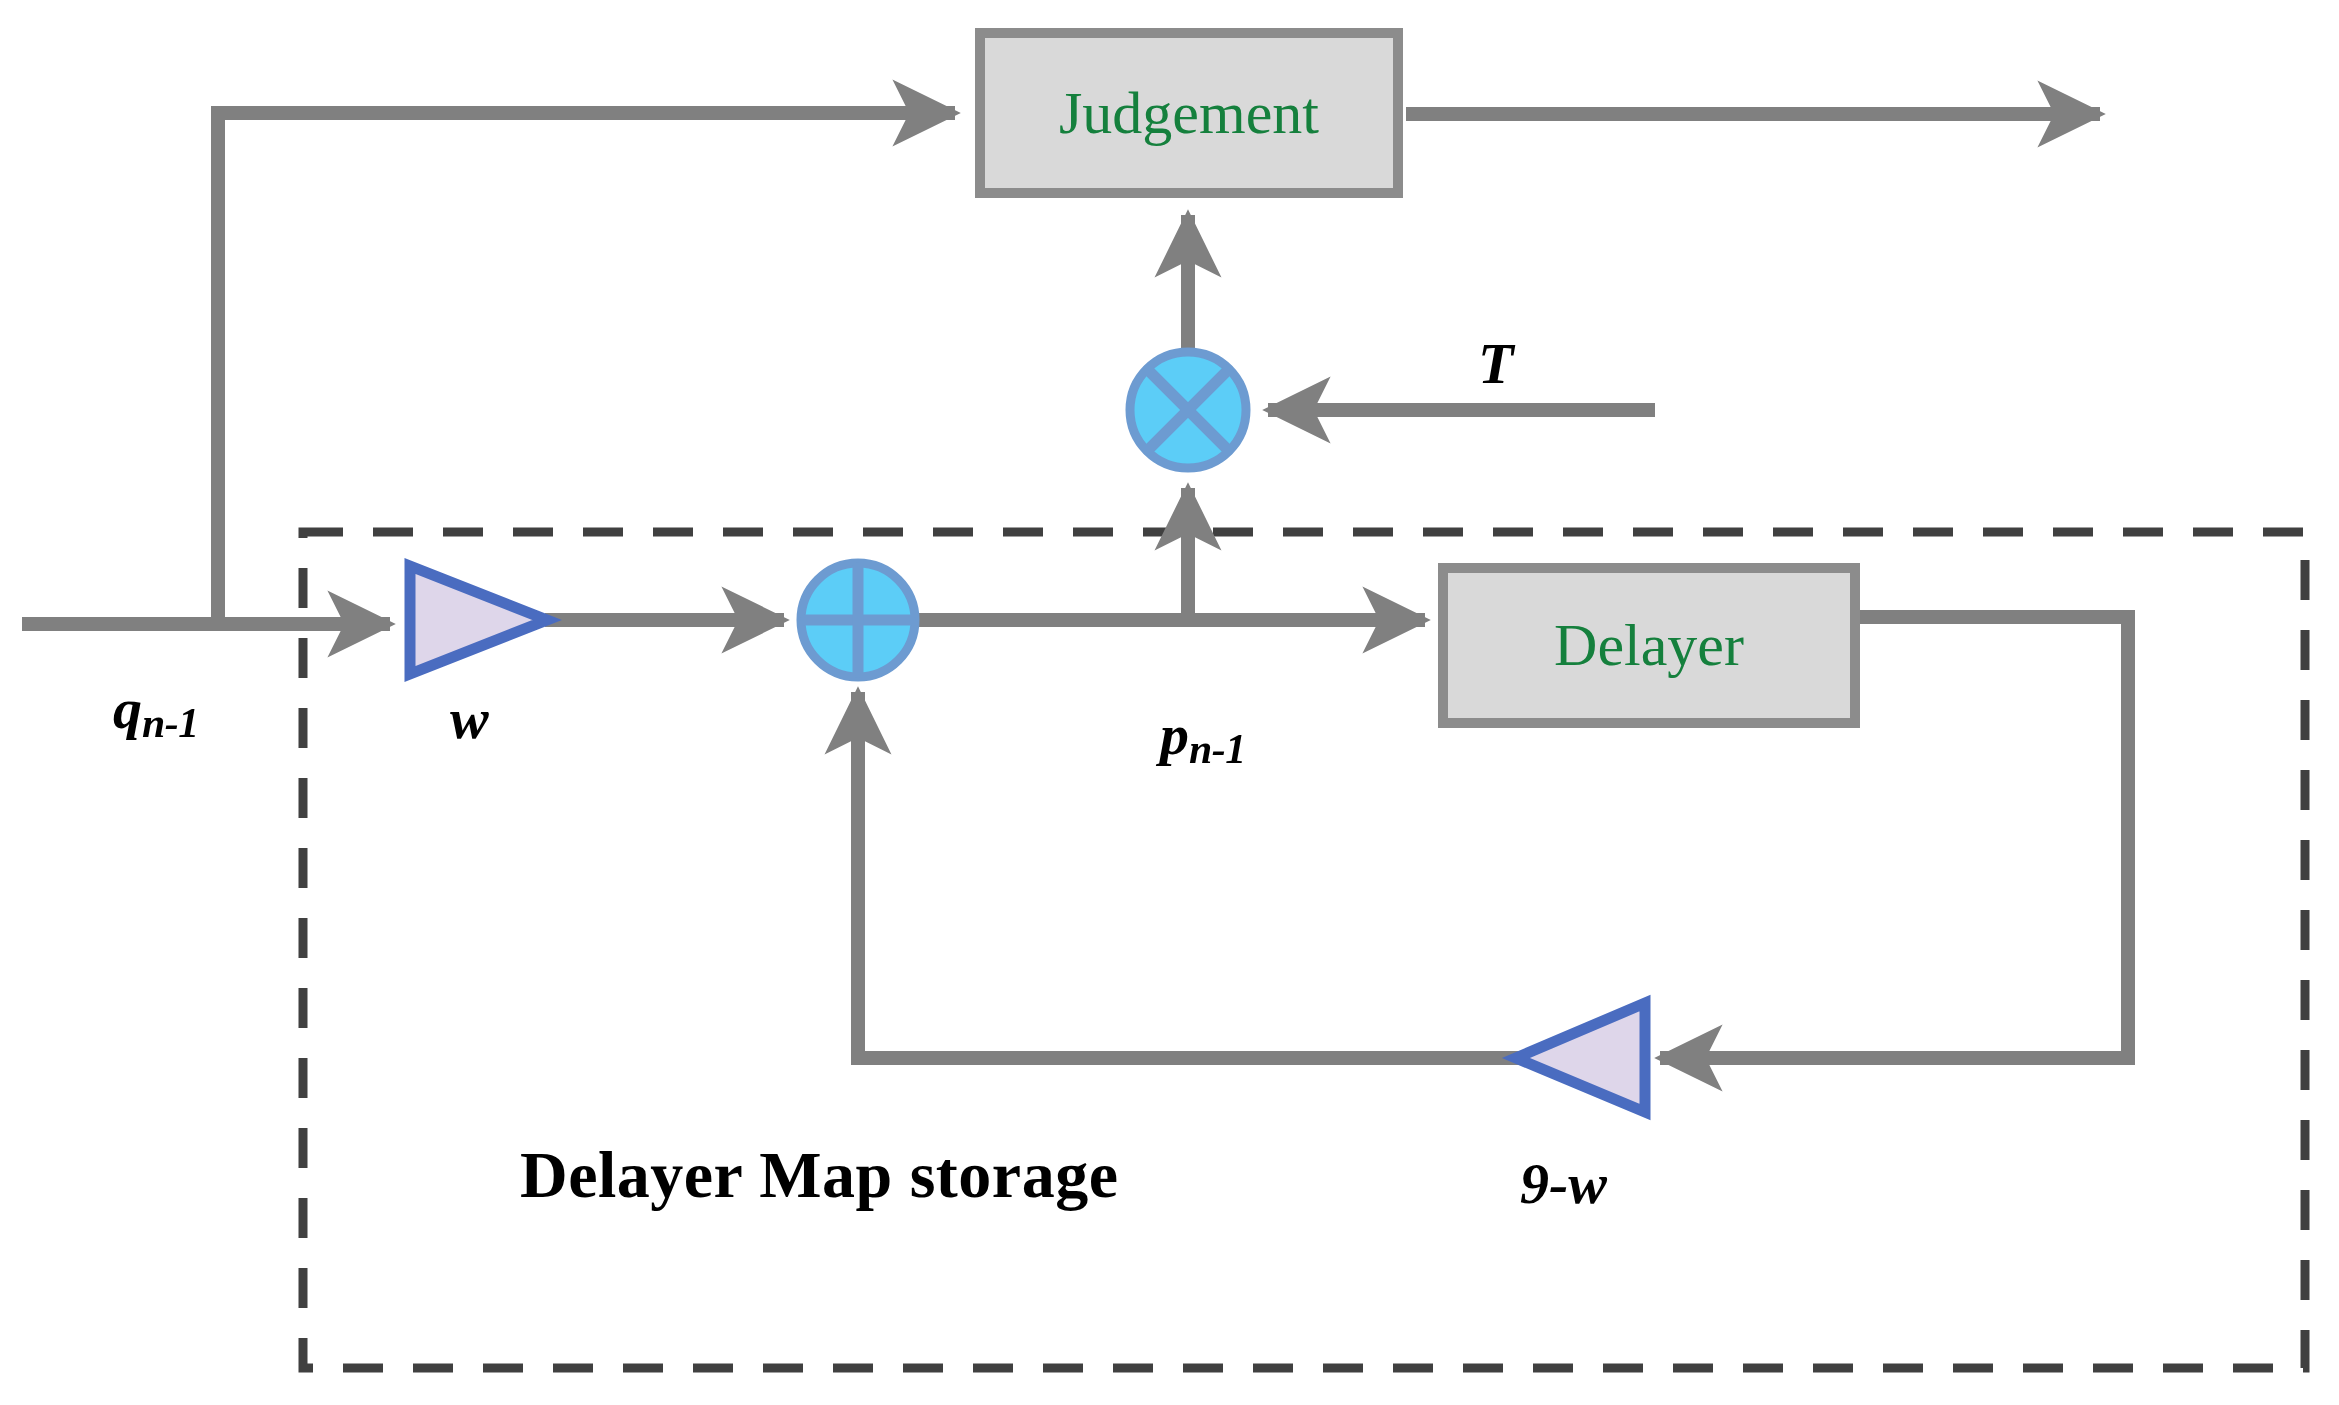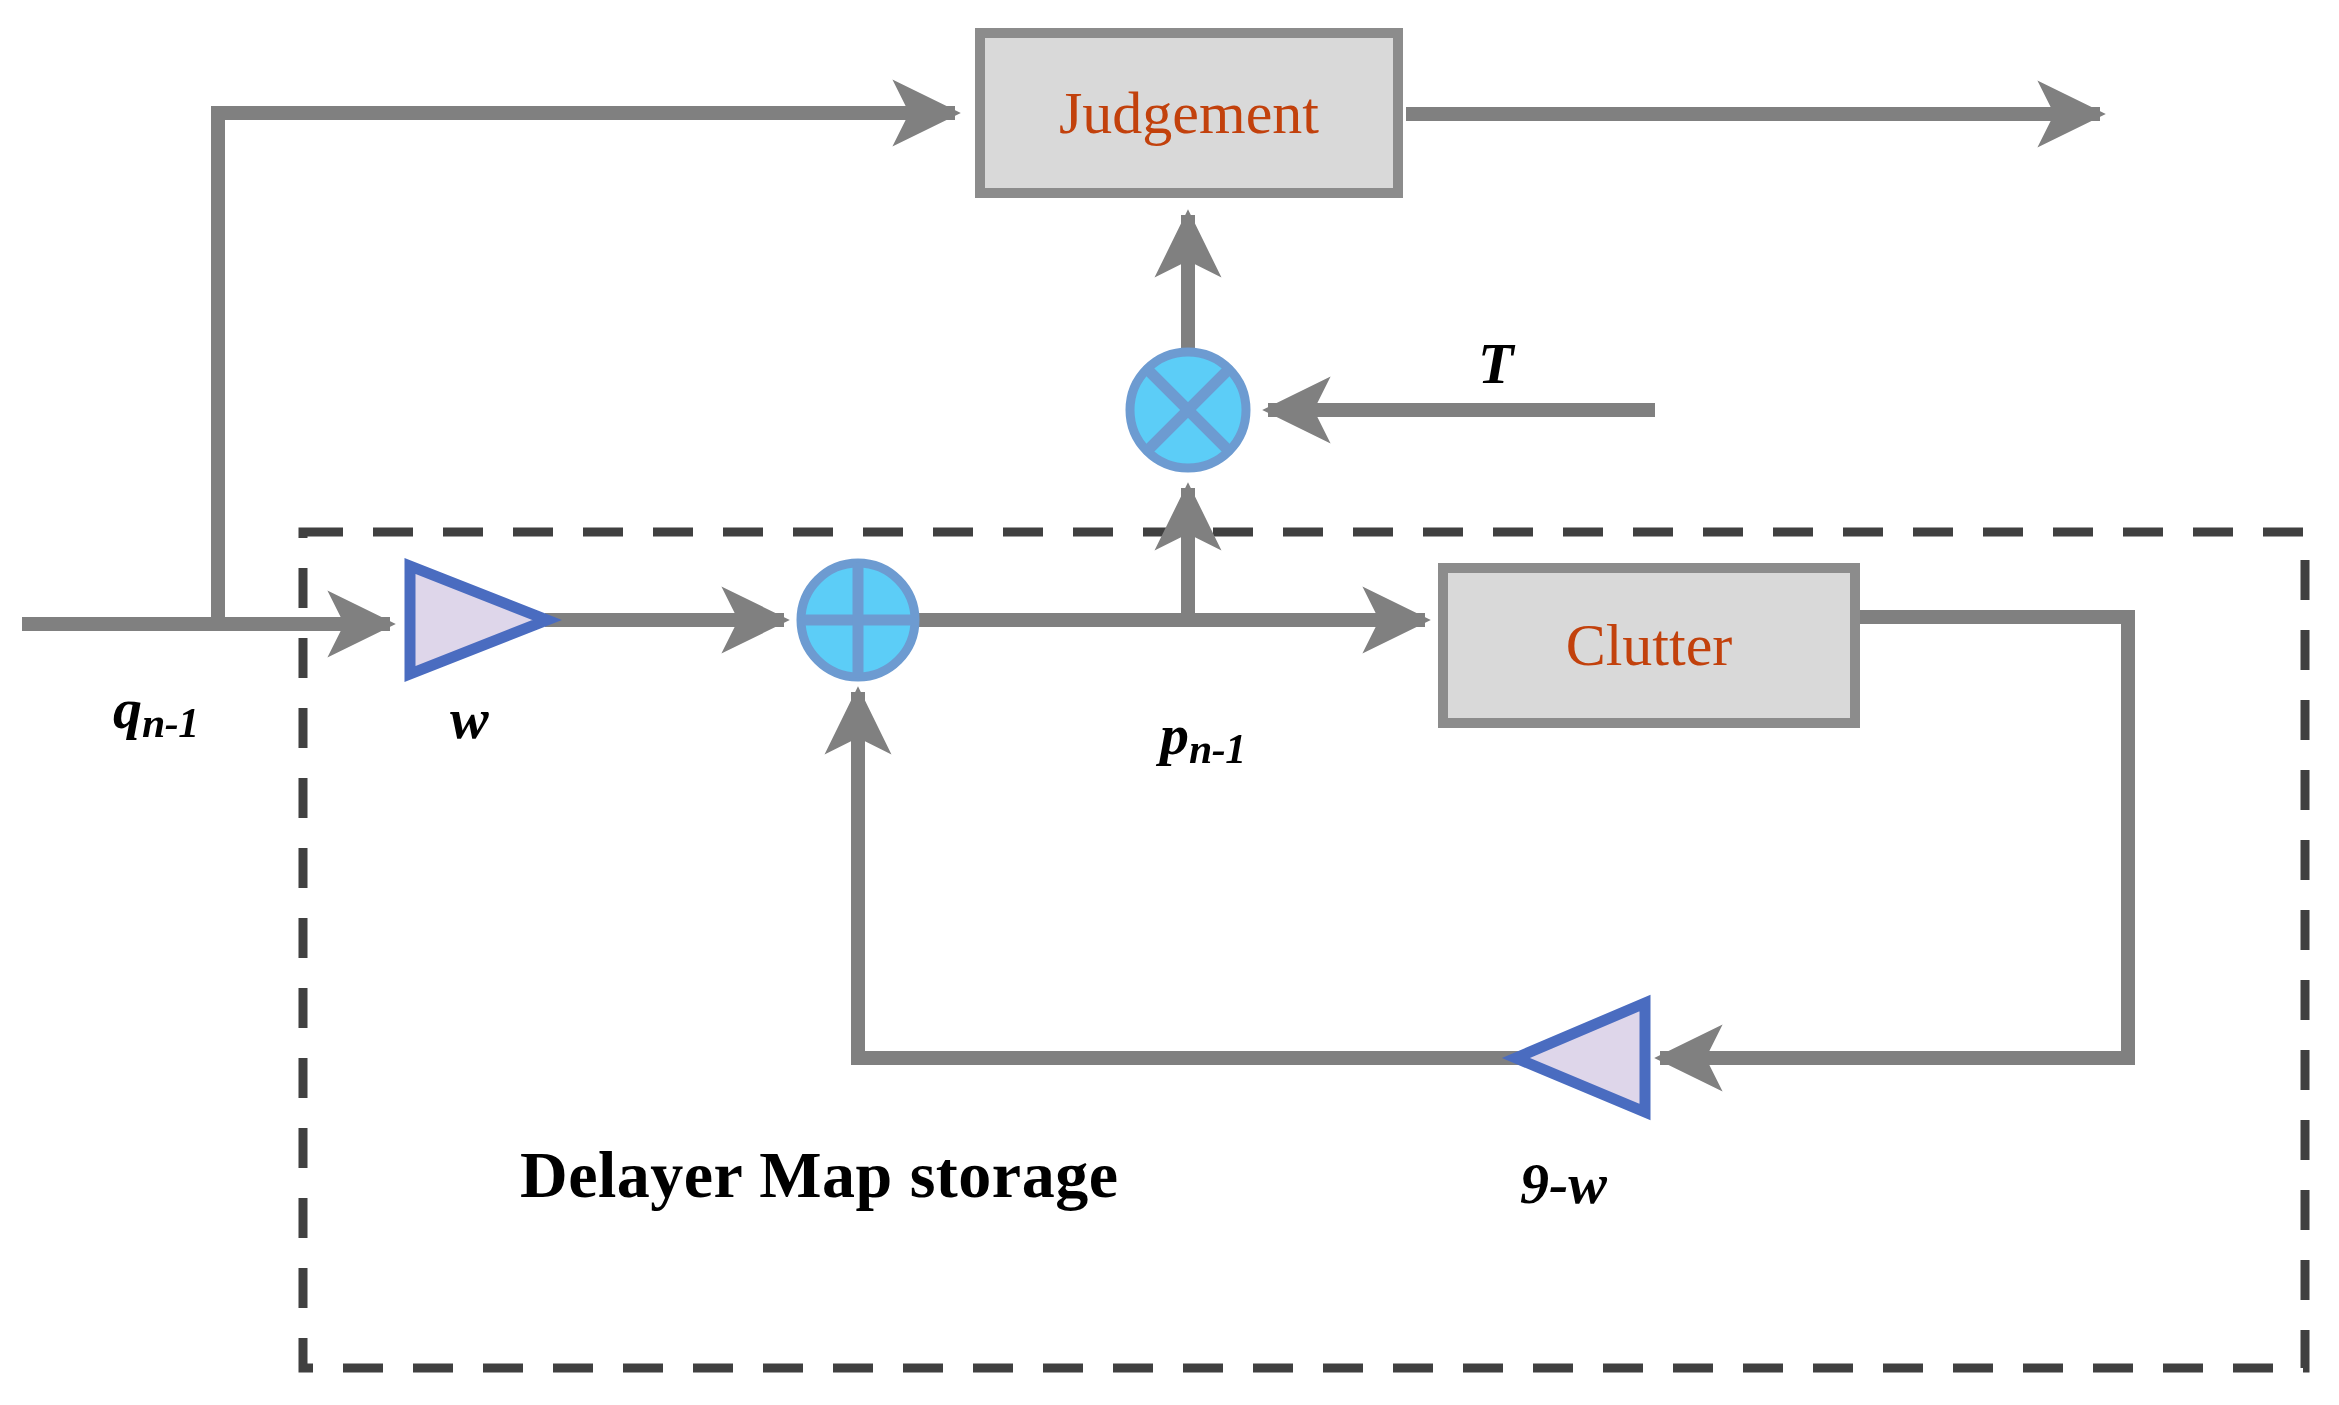--- a/index.html
+++ b/index.html
@@ -53,21 +53,21 @@
     font-family: "Liberation Serif", serif;
     font-weight: bold;
     font-size: 66px;
     letter-spacing: 0.5px;
   }
   .box-text {
     position: absolute;
     display: flex;
     align-items: center;
     justify-content: center;
-    color: #c2410c;
+    color: #15803d;
   }
 </style>
 </head>
 <body>
 
 <div id="canvas">
 
   <svg id="diagram-svg" viewBox="0 0 2339 1405">
     <defs>
       <marker id="arrowGray" viewBox="0 0 10 10" refX="9.2" refY="5" markerWidth="5.2" markerHeight="5.2" orient="auto-start-reverse">
@@ -113,21 +113,21 @@
       <line x1="858" y1="568" x2="858" y2="672" stroke="#6d9bd1" stroke-width="11" stroke-linecap="round"></line>
     </g>
 
     <polygon points="410,566 410,674 547,620" fill="#ded6ea" stroke="#4a6cc0" stroke-width="11" stroke-linejoin="miter"></polygon>
 
     <polygon points="1645,1003 1645,1112 1516,1058" fill="#ded6ea" stroke="#4a6cc0" stroke-width="11" stroke-linejoin="miter"></polygon>
   </svg>
 
   <div class="box-text lbl-box" style="left:980px; top:33px; width:418px; height:160px;">Judgement</div>
 
-  <div class="box-text lbl-box" style="left:1443px; top:568px; width:412px; height:155px;">Clutter</div>
+  <div class="box-text lbl-box" style="left:1443px; top:568px; width:412px; height:155px;">Delayer</div>
 
   <div class="lbl lbl-var" style="left:113px; top:680px;">
     <span>q</span><sub>n-1</sub>
   </div>
 
   <div class="lbl lbl-var" style="left:450px; top:690px;">
     <span>w</span>
   </div>
 
   <div class="lbl lbl-var" style="left:1160px; top:680px;margin-top:26px;">

